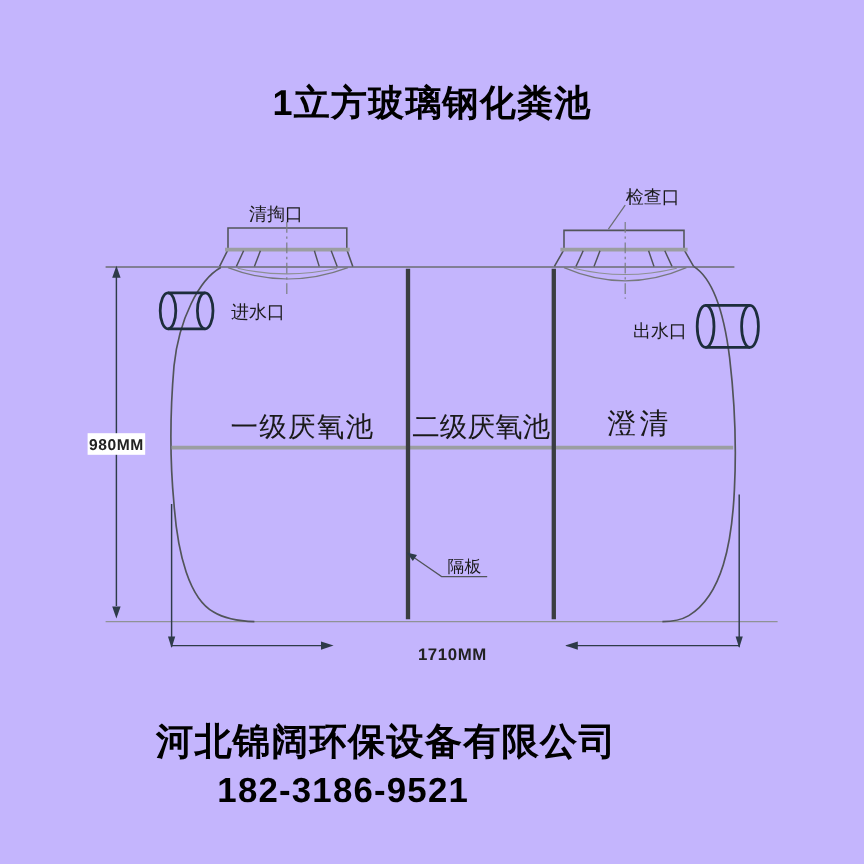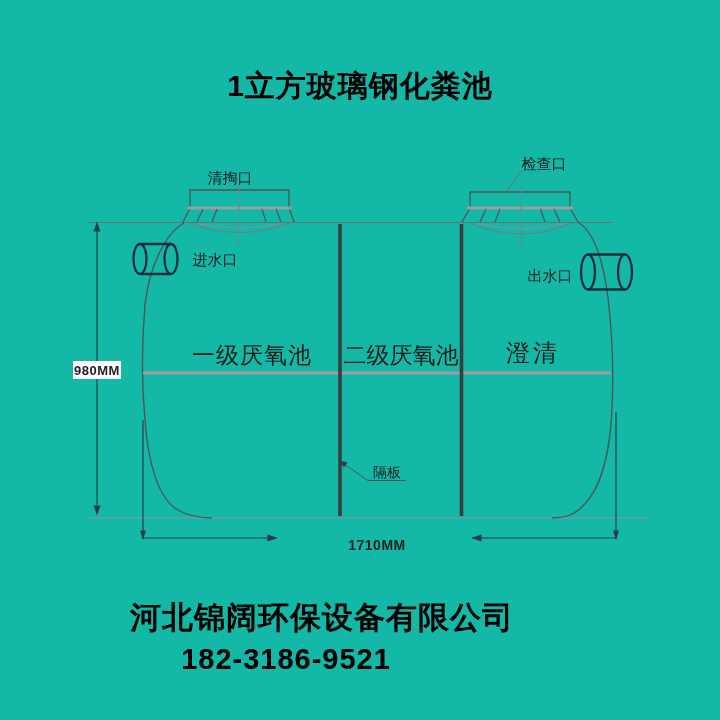--- a/index.html
+++ b/index.html
@@ -1,19 +1,19 @@
 <!DOCTYPE html>
 <html><head>
 <meta charset="utf-8">
 <style>
   html,body{margin:0;padding:0;background:#ffffff;}
   .page{
     position:relative;
     width:720px;height:720px;
-    background:#14b8a6;
+    background:#c4b5fd;
     overflow:hidden;
     font-family:"Liberation Sans", sans-serif;
     color:#111;
   }
   .title{
     position:absolute;top:66px;left:0;width:720px;
     text-align:center;
     font-size:30px;font-weight:bold;letter-spacing:1px;color:#000;
   }
   .company{

